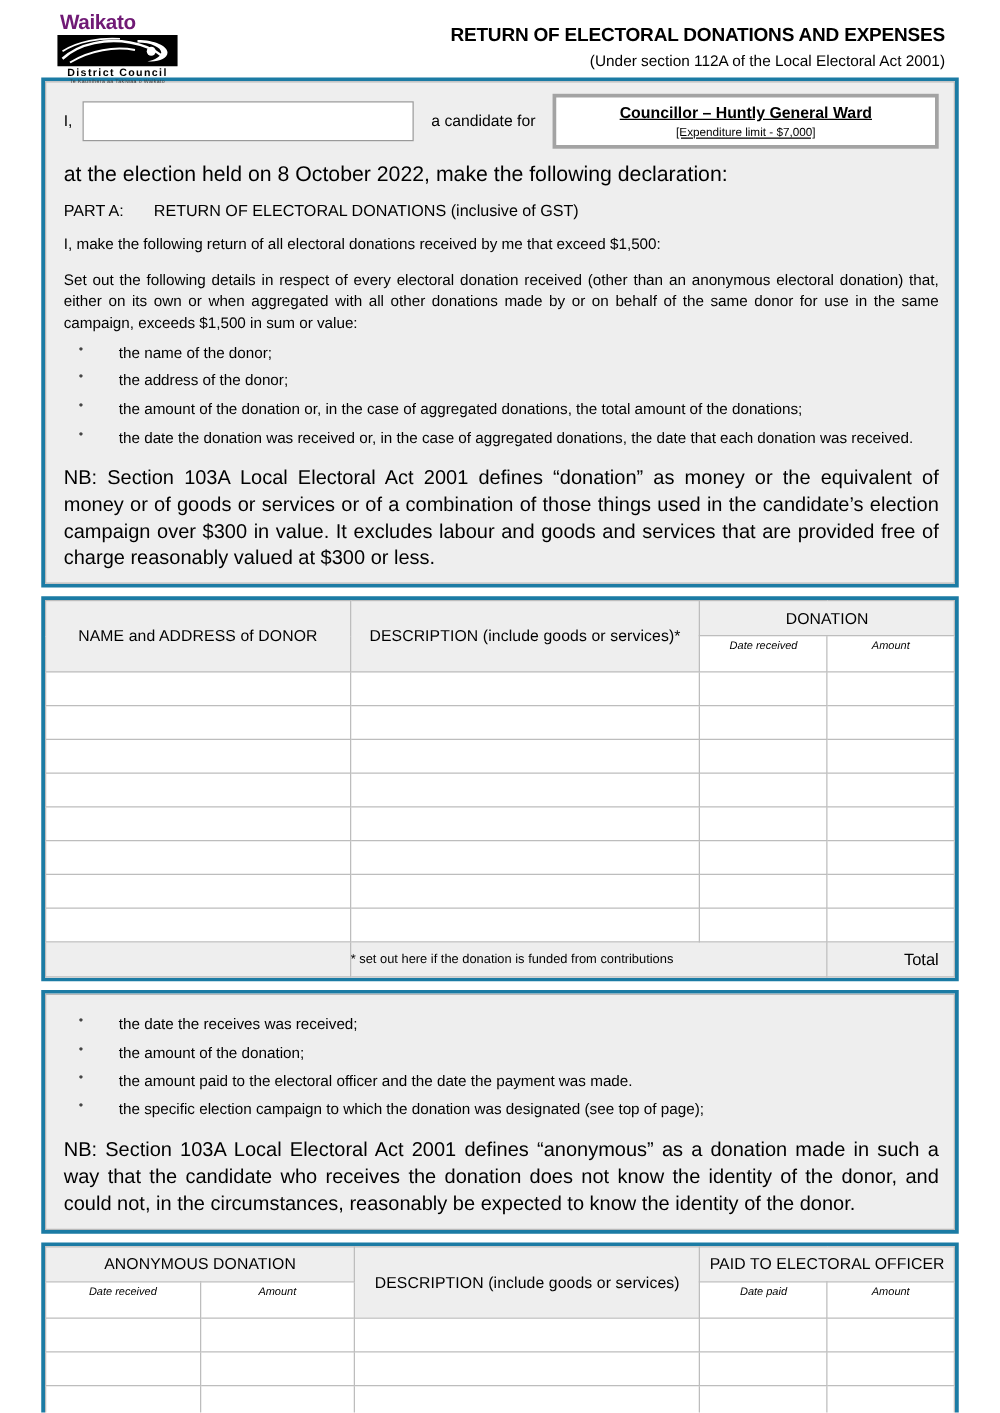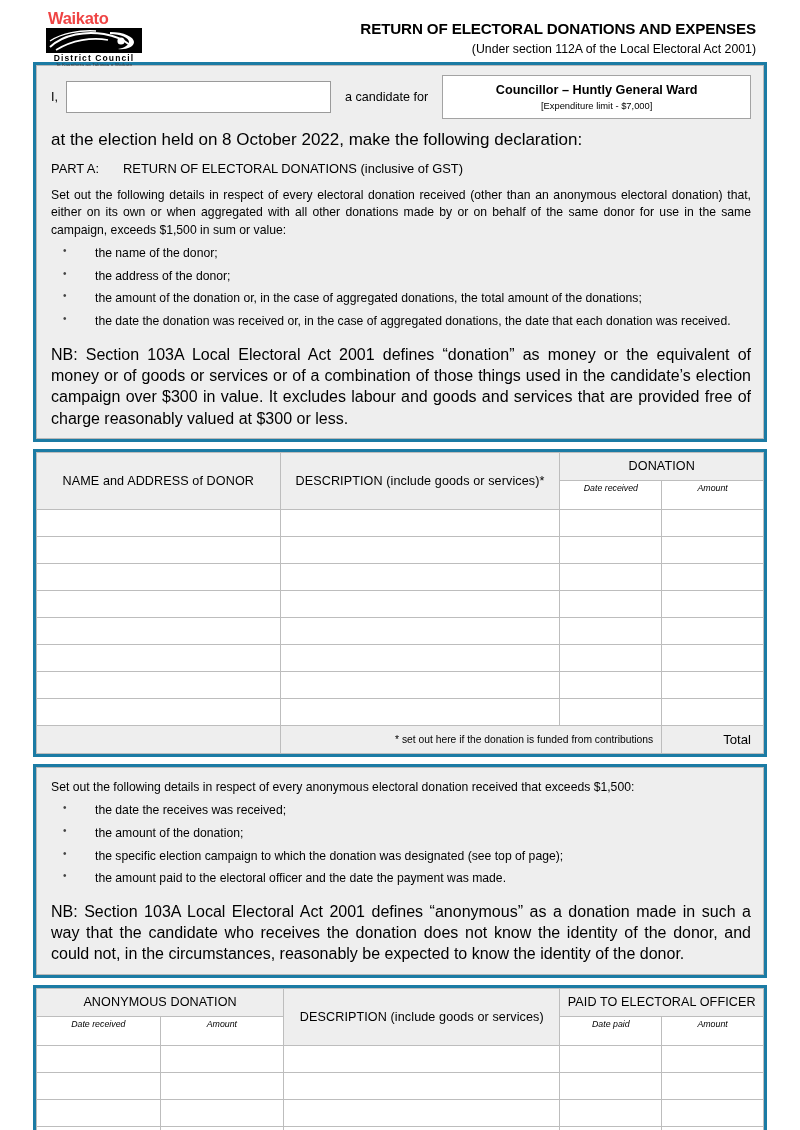--- a/index.html
+++ b/index.html
@@ -31,21 +31,21 @@
     flex-direction: column;
     align-items: center;
     padding-top: 2px;
   }
   .logo-word {
     font-family: "Liberation Sans", sans-serif;
     font-size: 16.5px;
     font-weight: 600;
     letter-spacing: -0.3px;
     line-height: 1;
-    color: #ef4444;
+    color: #701a75;
     margin-bottom: 1px;
     align-self: flex-start;
     margin-left: 12px;
   }
   .logo-mark {
     width: 96px;
     height: 25px;
     background: #000;
     position: relative;
     overflow: hidden;
@@ -120,27 +120,28 @@
   }
   .decl-mid {
     font-size: 12.6px;
     padding: 0 14px;
     white-space: nowrap;
   }
   .ward-box {
     flex: 1 1 auto;
     min-height: 44px;
     background: #ffffff;
-    border: 1px solid #a3a3a3;
+    border: 3px solid #a3a3a3;
     box-sizing: border-box;
     display: flex;
     flex-direction: column;
     align-items: center;
     justify-content: center;
     padding: 5px 6px;
+    text-decoration: underline;
   }
   .ward-name {
     font-size: 12.7px;
     font-weight: 700;
     line-height: 1.2;
     text-align: center;
   }
   .ward-limit {
     font-size: 9.4px;
     font-weight: 400;
@@ -228,21 +229,21 @@
   }
   .blank-cell { height: 26px; background: #ffffff; }
   .subhdr-row td { height: 26px; }
   .foot-row td {
     background: #eeeeee;
     height: 27px;
     vertical-align: middle;
   }
   .foot-note {
     font-size: 10.3px;
-    text-align: right;
+    text-align: left;
     padding-right: 8px !important;
   }
   .foot-total {
     font-size: 13.2px;
     text-align: right;
     padding-right: 12px !important;
   }
 </style>
 </head>
 <body>
@@ -281,20 +282,21 @@
         <div class="ward-limit">[Expenditure limit - $7,000]</div>
       </div>
     </div>
 
     <div class="decl-line">at the election held on 8 October 2022, make the following declaration:</div>
 
     <div class="part-head">
       <span class="part-label">PART A:</span><span>RETURN OF ELECTORAL DONATIONS (inclusive of GST)</span>
     </div>
 
+    <div class="body-line">I, make the following return of all electoral donations received by me that exceed $1,500:</div>
 
     <div class="body-line justify">Set out the following details in respect of every electoral donation received (other than an anonymous electoral donation) that, either on its own or when aggregated with all other donations made by or on behalf of the same donor for use in the same campaign, exceeds $1,500 in sum or value:</div>
 
     <ul class="bullets">
       <li>the name of the donor;</li>
       <li>the address of the donor;</li>
       <li>the amount of the donation or, in the case of aggregated donations, the total amount of the donations;</li>
       <li>the date the donation was received or, in the case of aggregated donations, the date that each donation was received.</li>
     </ul>
 
@@ -378,26 +380,25 @@
         <td class="foot-total">Total</td>
       </tr>
     </tbody>
   </table>
 </div>
 
 <div class="spacer"></div>
 
 <div class="panel">
   <div class="panel-inner">
-    <div class="body-line" style="margin-top:2px;">Set out the following details in respect of every anonymous electoral donation received that exceeds $1,500:</div>
     <ul class="bullets">
       <li>the date the receives was received;</li>
       <li>the amount of the donation;</li>
+      <li>the amount paid to the electoral officer and the date the payment was made.</li>
       <li>the specific election campaign to which the donation was designated (see top of page);</li>
-      <li>the amount paid to the electoral officer and the date the payment was made.</li>
     </ul>
     <div class="nb-note">NB: Section 103A Local Electoral Act 2001 defines “anonymous” as a donation made in such a way that the candidate who receives the donation does not know the identity of the donor, and could not, in the circumstances, reasonably be expected to know the identity of the donor.</div>
   </div>
 </div>
 
 <div class="spacer"></div>
 
 <div class="table-panel">
   <table class="form-table">
     <colgroup>

